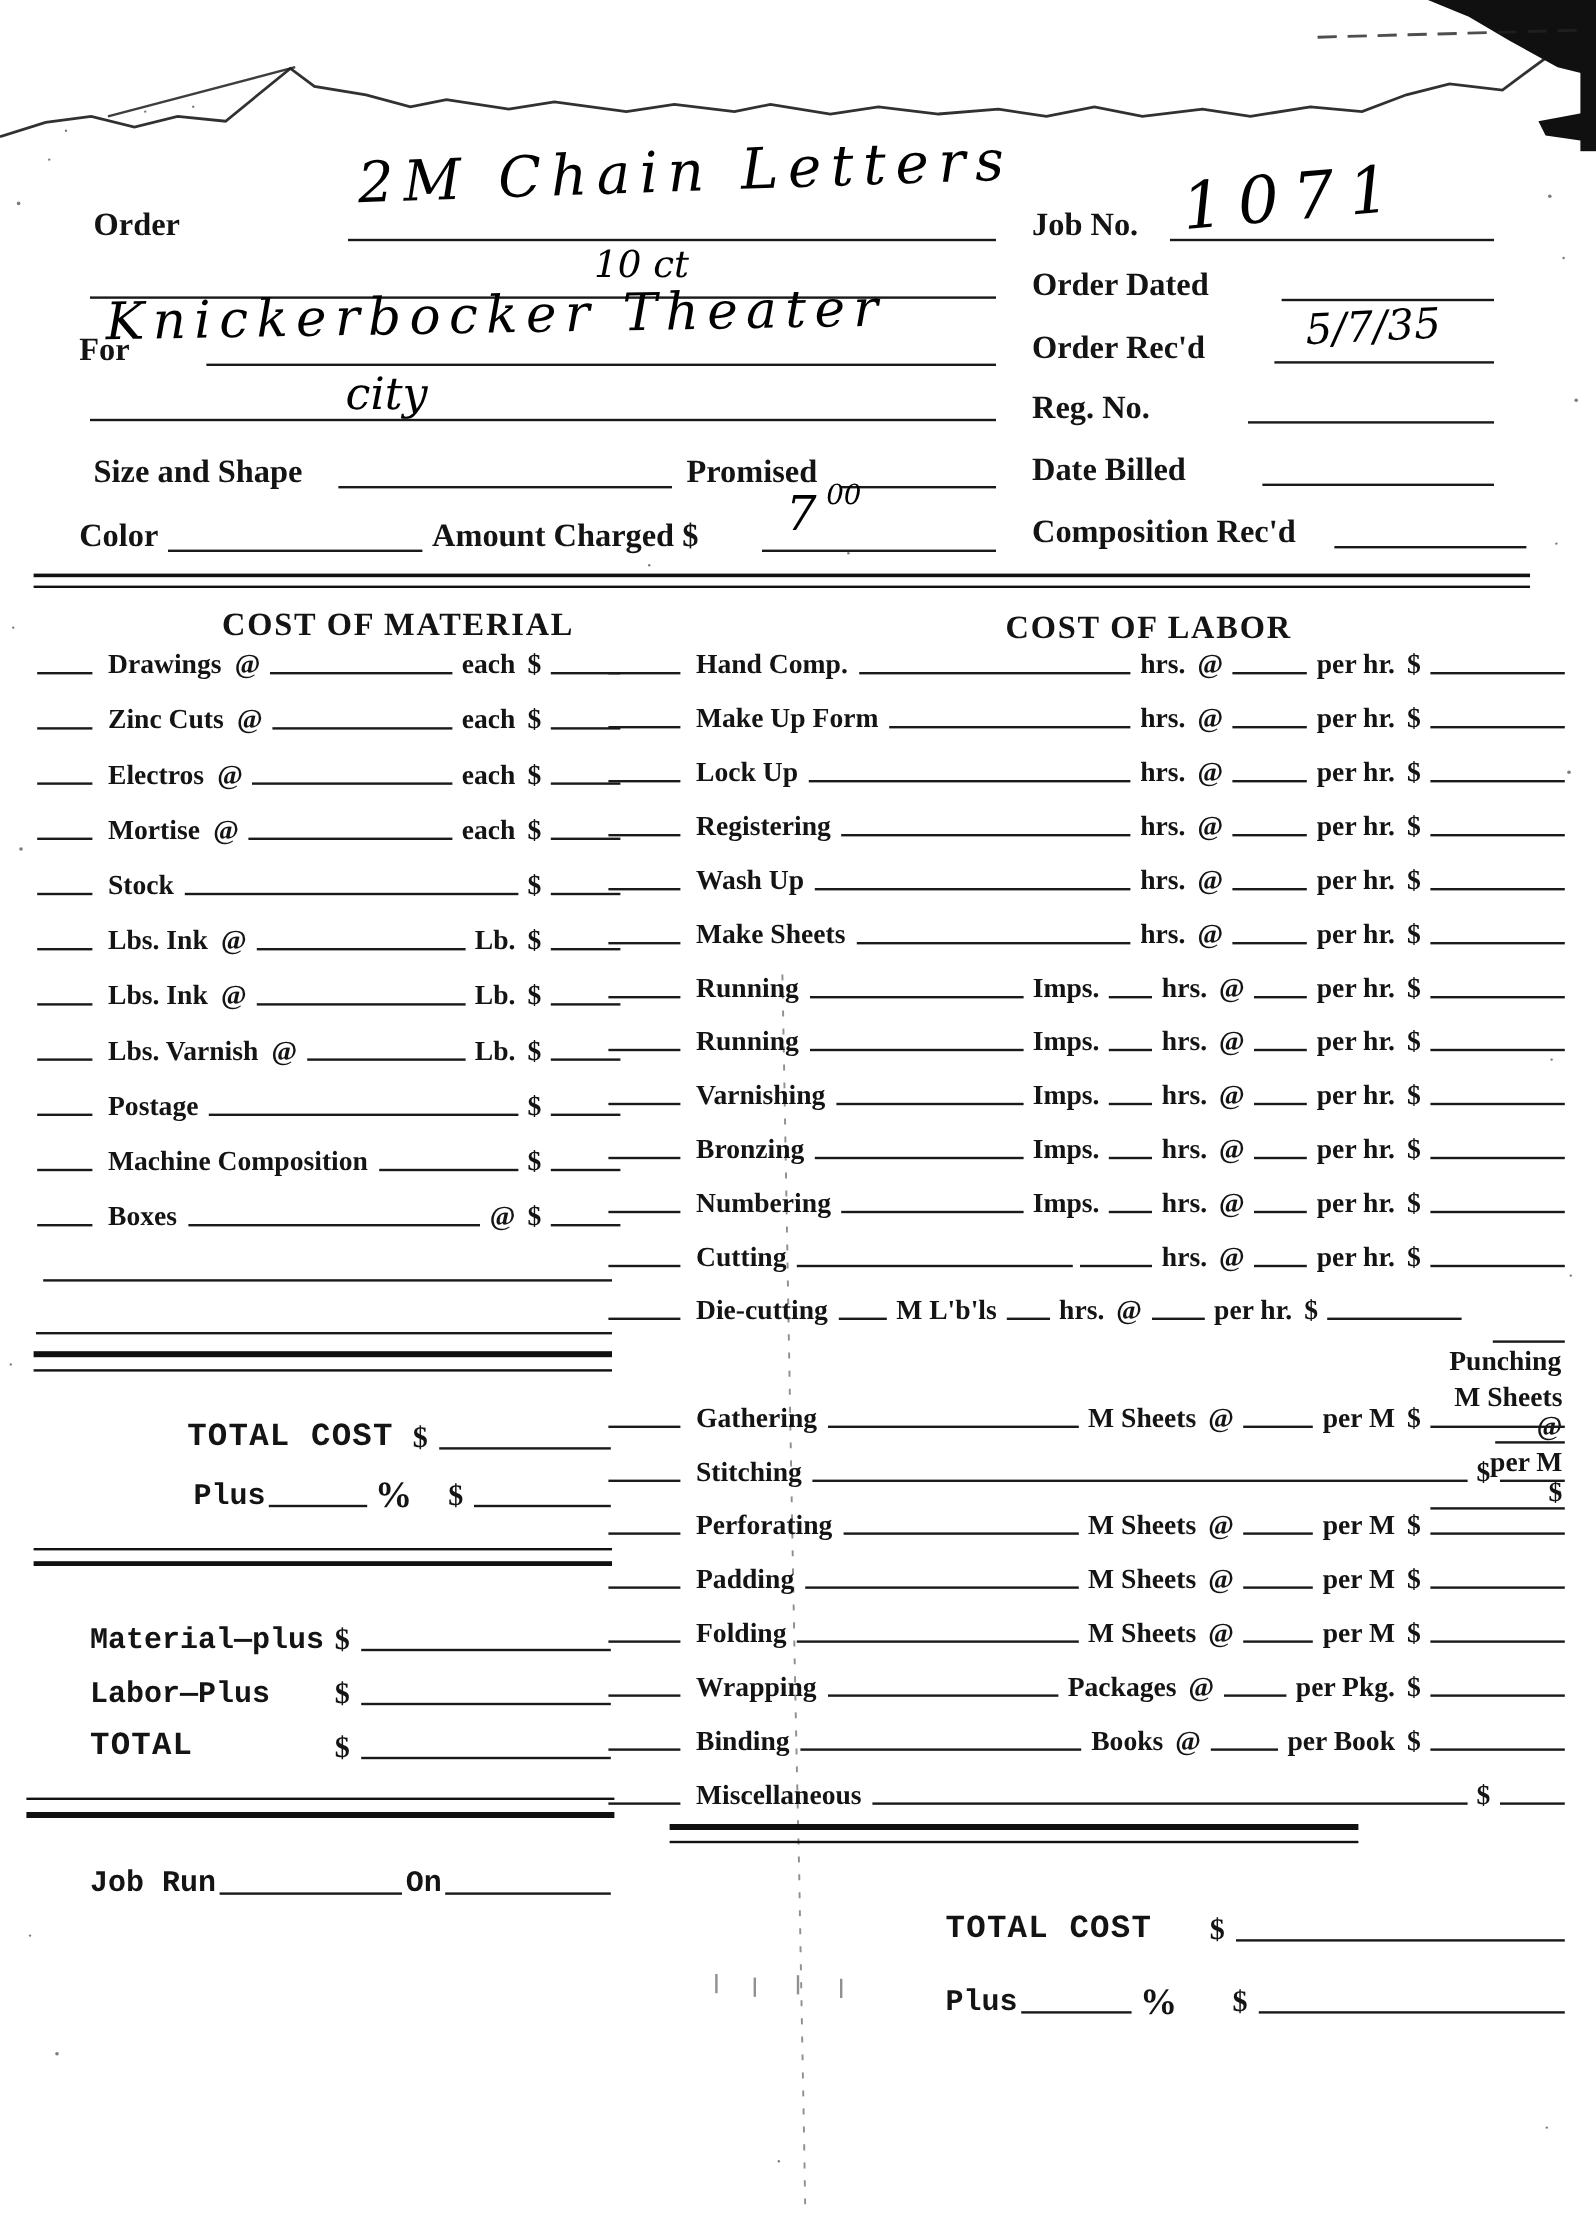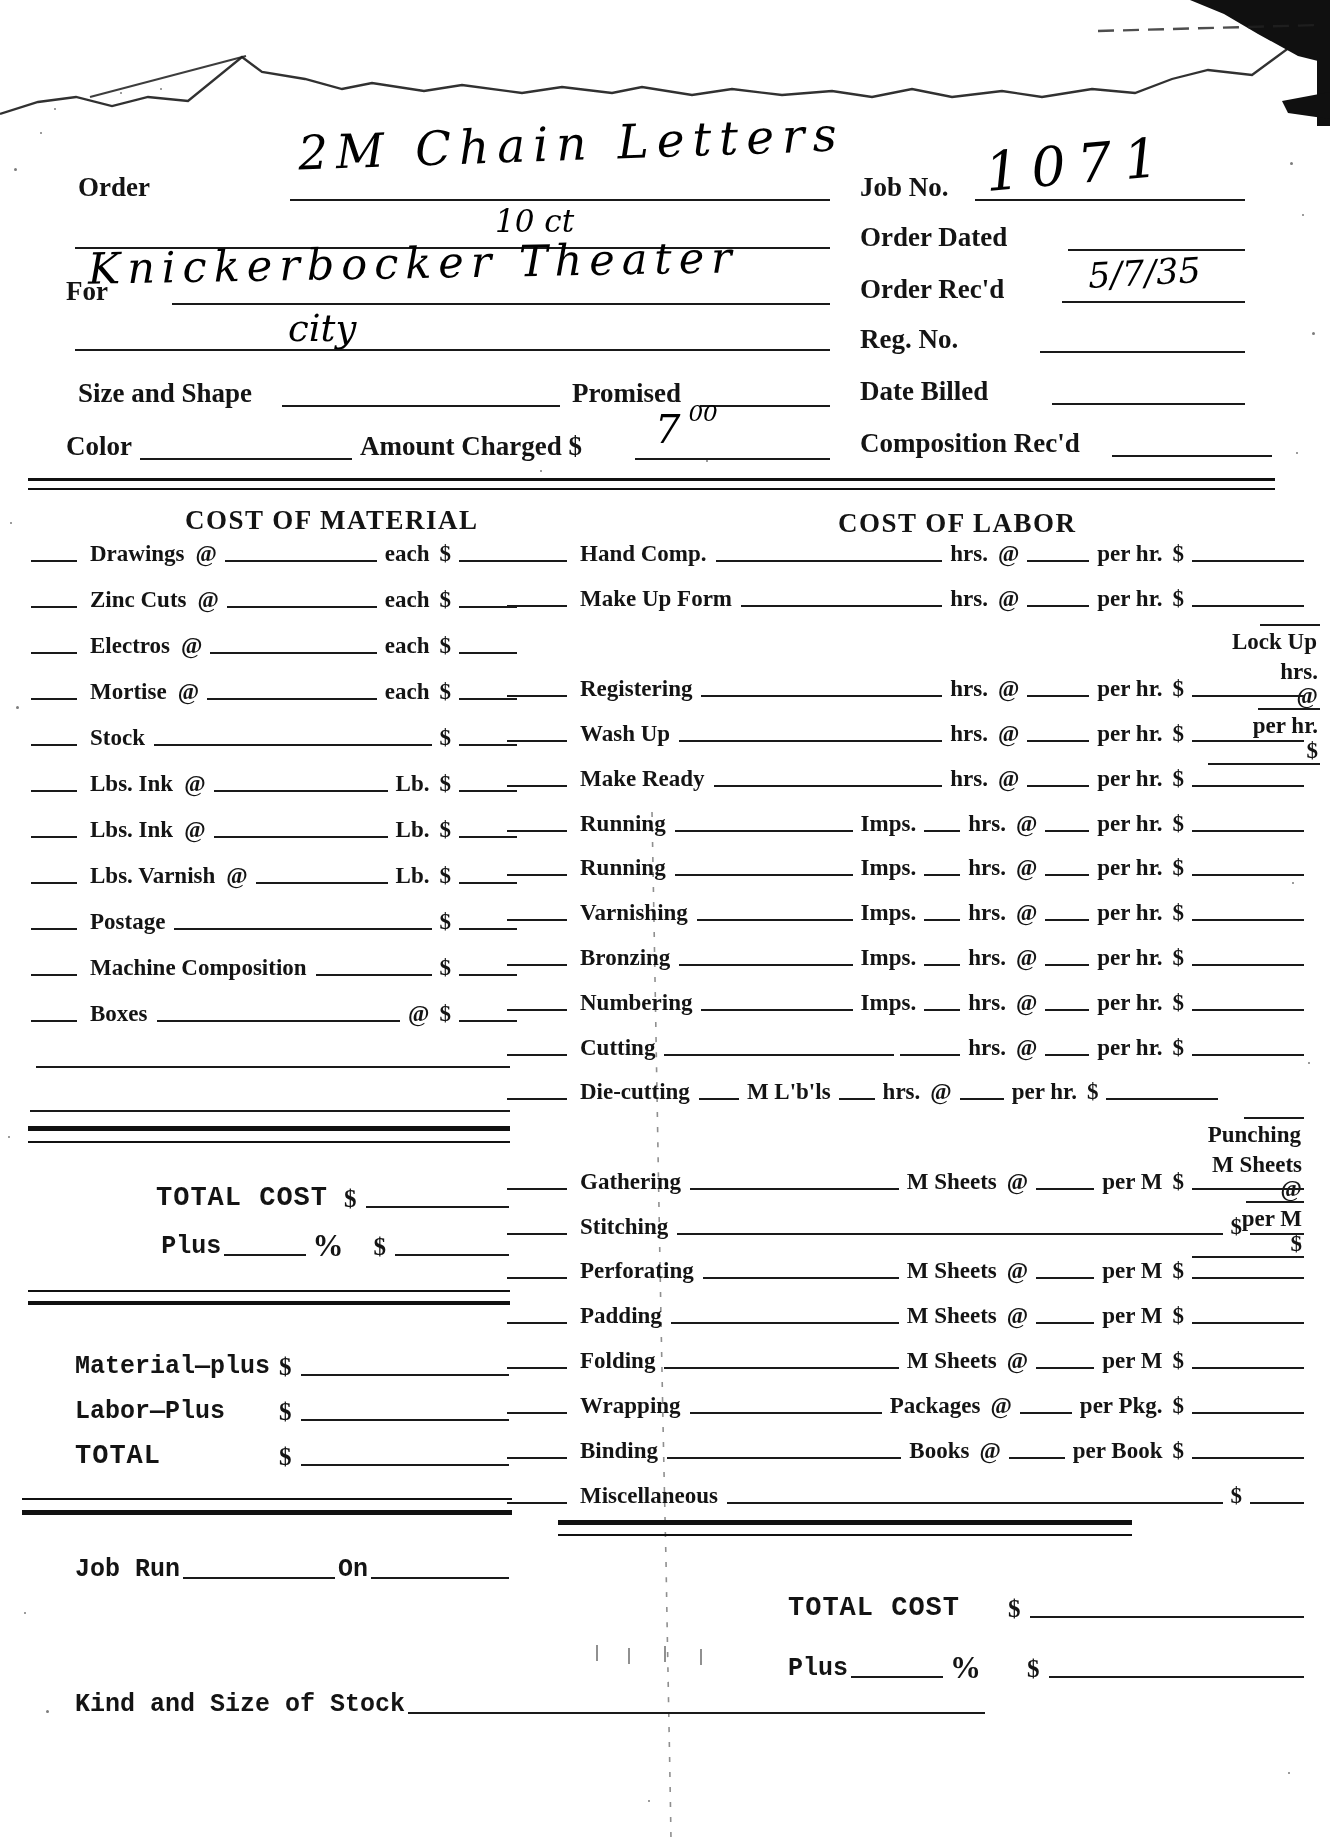--- a/index.html
+++ b/index.html
@@ -204,21 +204,21 @@
         <span class="fl" style="width: 60px;"></span>
         <span class="rlabel">Make Up Form</span>
         <span class="fl grow"></span>
         <span class="tok">hrs.</span>
         <span class="tok">@</span>
         <span class="fl" style="width: 62px;"></span>
         <span class="tok">per hr.</span>
         <span class="tok">$</span>
         <span class="fl" style="width: 112px;"></span>
       </div>
-      <div class="row" style="left: 520px; top: 624px; width: 803px; flex-direction: column;">
+      <div class="row" style="left: 504px; top: 624px; width: 803px;">
         <span class="fl" style="width: 60px;"></span>
         <span class="rlabel">Lock Up</span>
         <span class="fl grow"></span>
         <span class="tok">hrs.</span>
         <span class="tok">@</span>
         <span class="fl" style="width: 62px;"></span>
         <span class="tok">per hr.</span>
         <span class="tok">$</span>
         <span class="fl" style="width: 112px;"></span>
       </div>
@@ -239,21 +239,21 @@
         <span class="fl grow"></span>
         <span class="tok">hrs.</span>
         <span class="tok">@</span>
         <span class="fl" style="width: 62px;"></span>
         <span class="tok">per hr.</span>
         <span class="tok">$</span>
         <span class="fl" style="width: 112px;"></span>
       </div>
       <div class="row" style="left: 504px; top: 759px; width: 803px;">
         <span class="fl" style="width: 60px;"></span>
-        <span class="rlabel">Make Ready</span>
+        <span class="rlabel">Make Sheets</span>
         <span class="fl grow"></span>
         <span class="tok">hrs.</span>
         <span class="tok">@</span>
         <span class="fl" style="width: 62px;"></span>
         <span class="tok">per hr.</span>
         <span class="tok">$</span>
         <span class="fl" style="width: 112px;"></span>
       </div>
       <div class="row" style="left: 504px; top: 804px; width: 803px;">
         <span class="fl" style="width: 60px;"></span>
@@ -478,24 +478,20 @@
 
   <div class="rule" style="left:22px;top:1498px;width:490px;height:10px;border-top:2px solid #111;border-bottom:5px solid #111"></div>
 
   <div class="srow" style="left:75px;top:1549px;width:437px">
     <span class="slabel">Job Run</span>
     <span class="fl" style="width:152px"></span>
     <span class="slabel">On</span>
     <span class="fl grow"></span>
   </div>
 
-  <div class="srow" style="left:75px;top:1684px;width:913px">
-    <span class="slabel">Kind and Size of Stock</span>
-    <span class="fl grow"></span>
-  </div>
 
   <div class="rule" style="left:558px;top:1520px;width:574px;height:9px;border-top:5px solid #111;border-bottom:2px solid #111"></div>
 
   <div class="srow" style="left:788px;top:1588px;width:519px">
     <span class="slabel big">TOTAL COST</span>
     <span class="tok" style="margin-left:48px">$</span>
     <span class="fl grow"></span>
   </div>
 
   <div class="srow" style="left:788px;top:1648px;width:519px">

